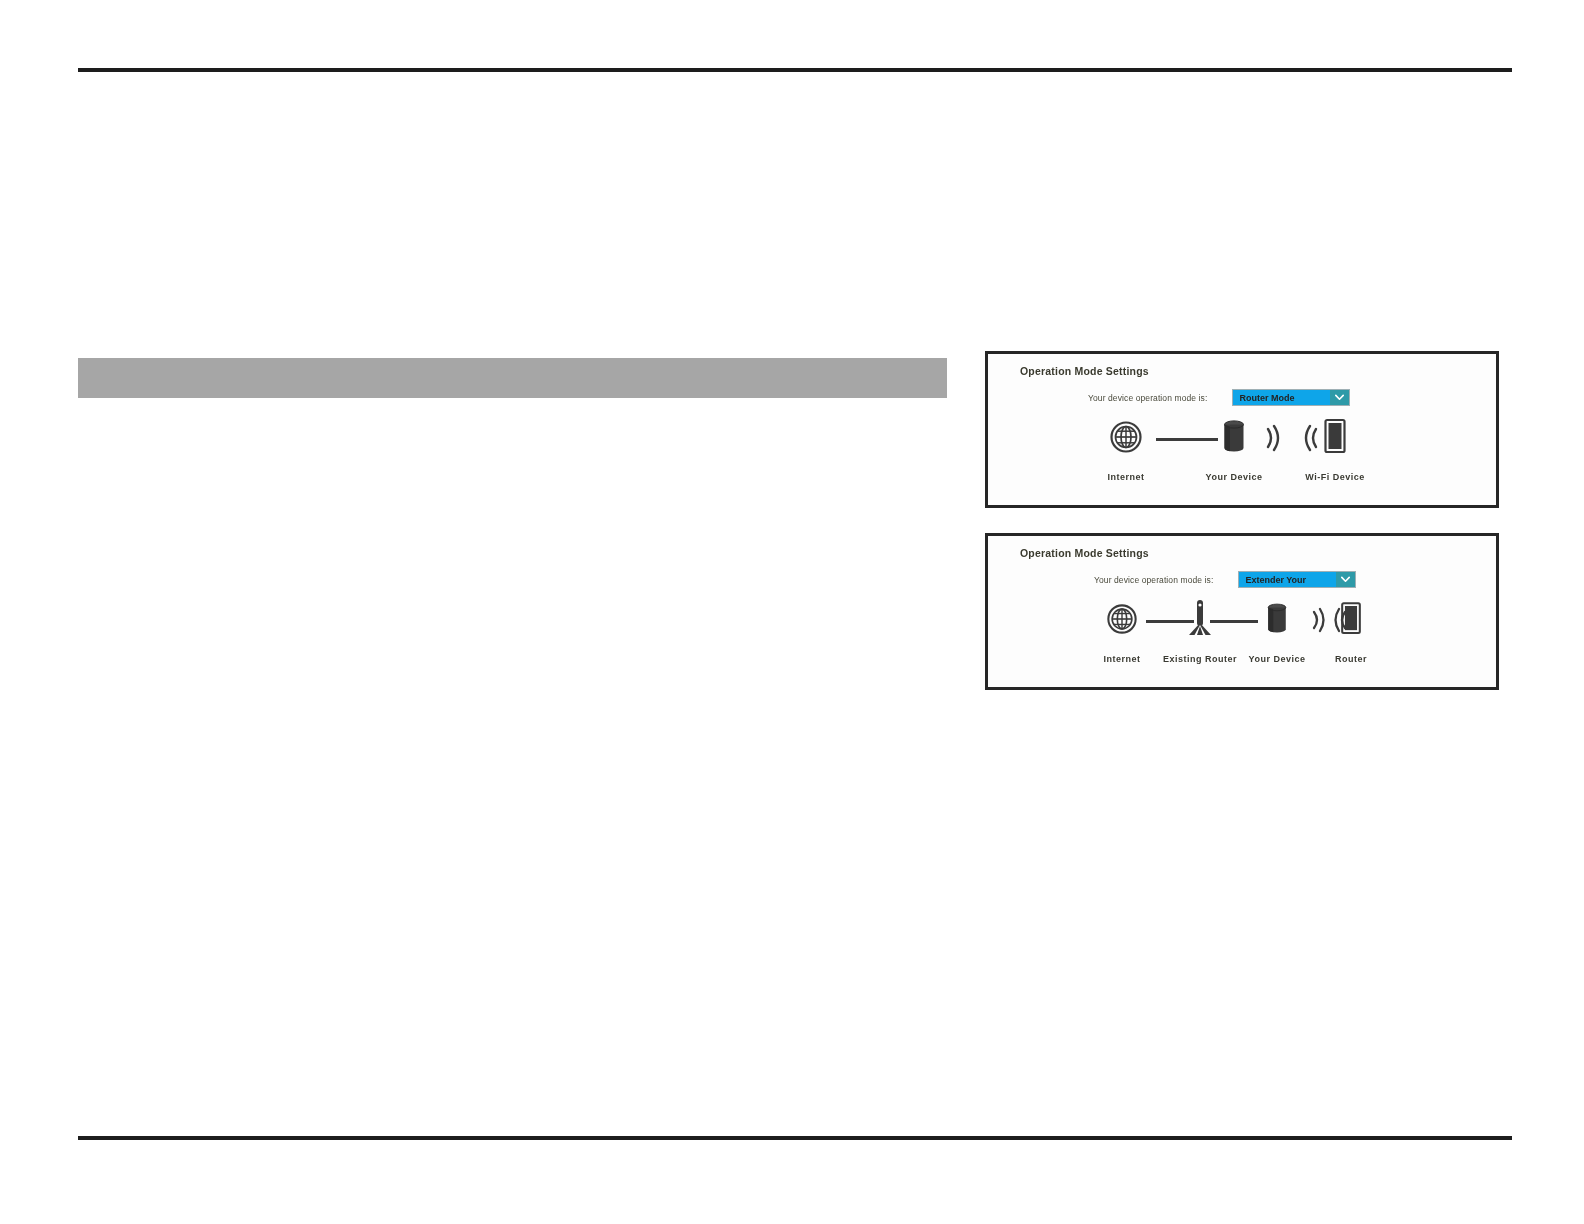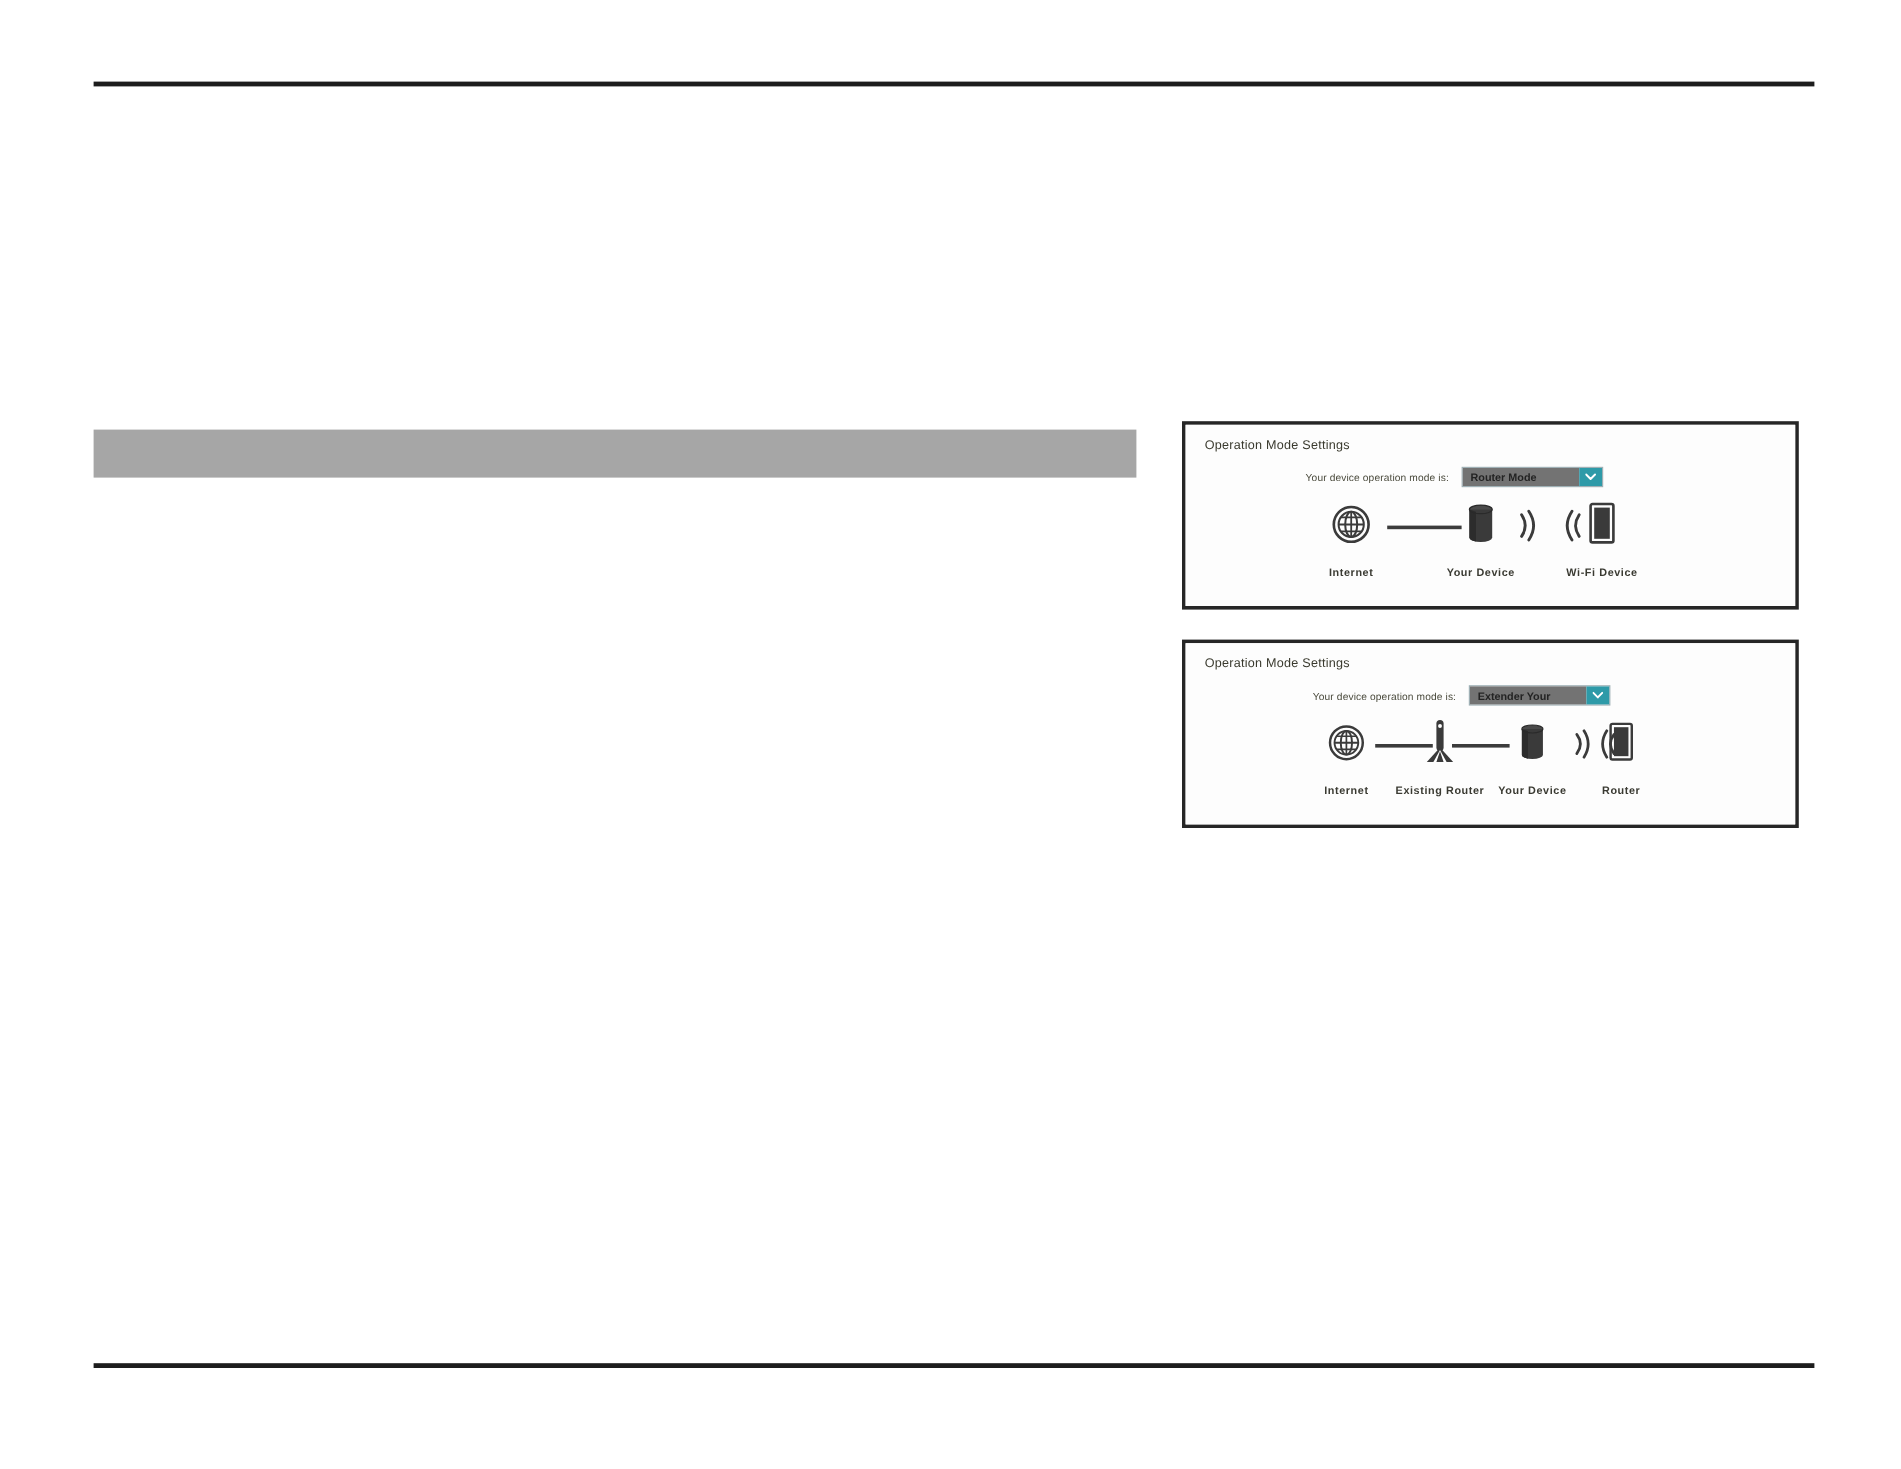--- a/index.html
+++ b/index.html
@@ -48,43 +48,43 @@
 
   .panel-inner {
     position: relative;
     width: 100%;
     height: 100%;
     background: #fdfdfd;
   }
 
   .panel-title {
     position: absolute;
-    left: 16px;
+    left: 32px;
     top: 11px;
     font-size: 10.5px;
-    font-weight: normal;
+    font-weight: bold;
     color: #3a3a2e;
     letter-spacing: 0.2px;
     white-space: nowrap;
   }
 
   
   .form-row {
     position: absolute;
     display: flex;
     align-items: center;
     top: 35px;
   }
   .p1 .form-row { left: 100px; }
   .p2 .form-row { left: 106px; }
 
   .form-label {
     font-size: 8.5px;
     color: #4a4a3c;
-    margin-right: 11px;
+    margin-right: 25px;
     white-space: nowrap;
     letter-spacing: 0.1px;
   }
 
   .select-wrap {
     position: relative;
     display: flex;
     align-items: stretch;
     width: 118px;
     height: 17px;
@@ -95,21 +95,21 @@
   .select-value {
     flex: 1 1 auto;
     display: flex;
     align-items: center;
     padding-left: 6px;
     font-size: 9px;
     font-weight: bold;
     color: #232323;
     white-space: nowrap;
     overflow: hidden;
-    background: #737373;
+    background: #0ea5e9;
   }
   .select-arrow {
     flex: 0 0 auto;
     width: 19px;
     background: #2e9aa8;
     display: flex;
     align-items: center;
     justify-content: center;
   }
   .select-arrow svg { display: block; }

